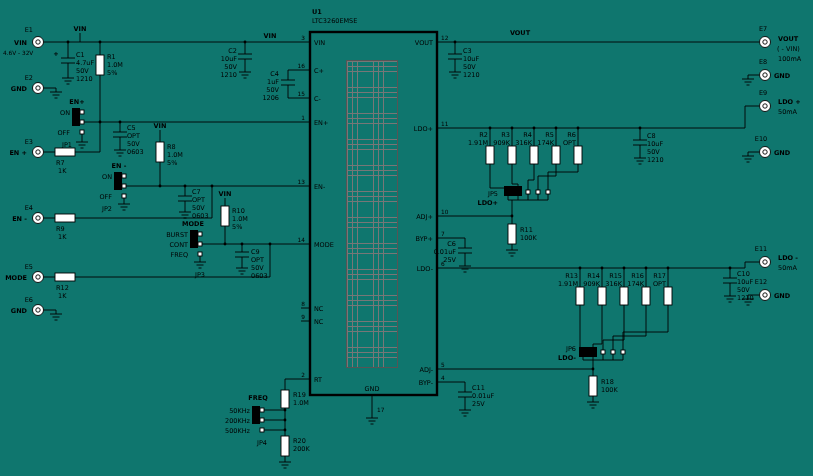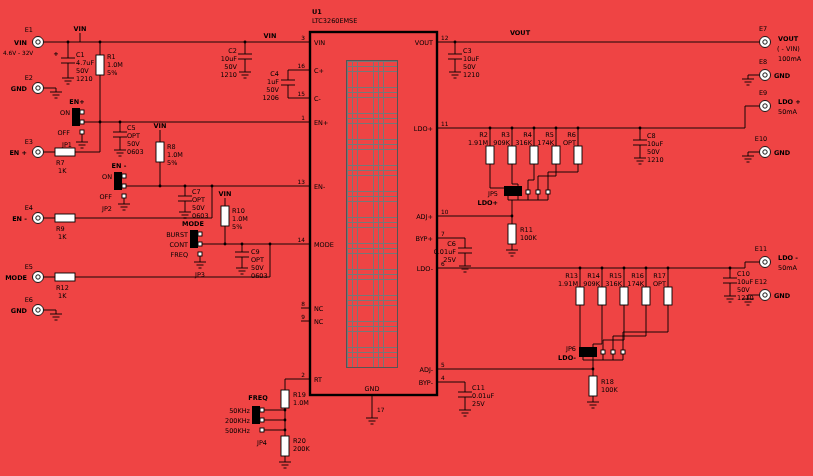--- a/index.html
+++ b/index.html
@@ -1,16 +1,16 @@
 <!DOCTYPE html>
 <html><head>
 <meta charset="utf-8">
 <style>
   html,body{margin:0;padding:0;background:#fff}
-  .wrap{position:relative;width:813px;height:476px;background:#ef4444;overflow:hidden;
+  .wrap{position:relative;width:813px;height:476px;background:#0f766e;overflow:hidden;
         font-family:"DejaVu Sans", sans-serif}
   svg{position:absolute;left:0;top:0}
   svg text{font-size:6.5px;fill:#000;font-family:"DejaVu Sans",sans-serif}
   .b{font-weight:bold}
   .s{font-size:5.8px}
   .end{text-anchor:end}
   .mid{text-anchor:middle}
   .w{fill:none;stroke:#000;stroke-width:0.9}
   .chip{fill:none;stroke:#000;stroke-width:2.4}
   .comp{fill:#fff;stroke:#000;stroke-width:0.9}

